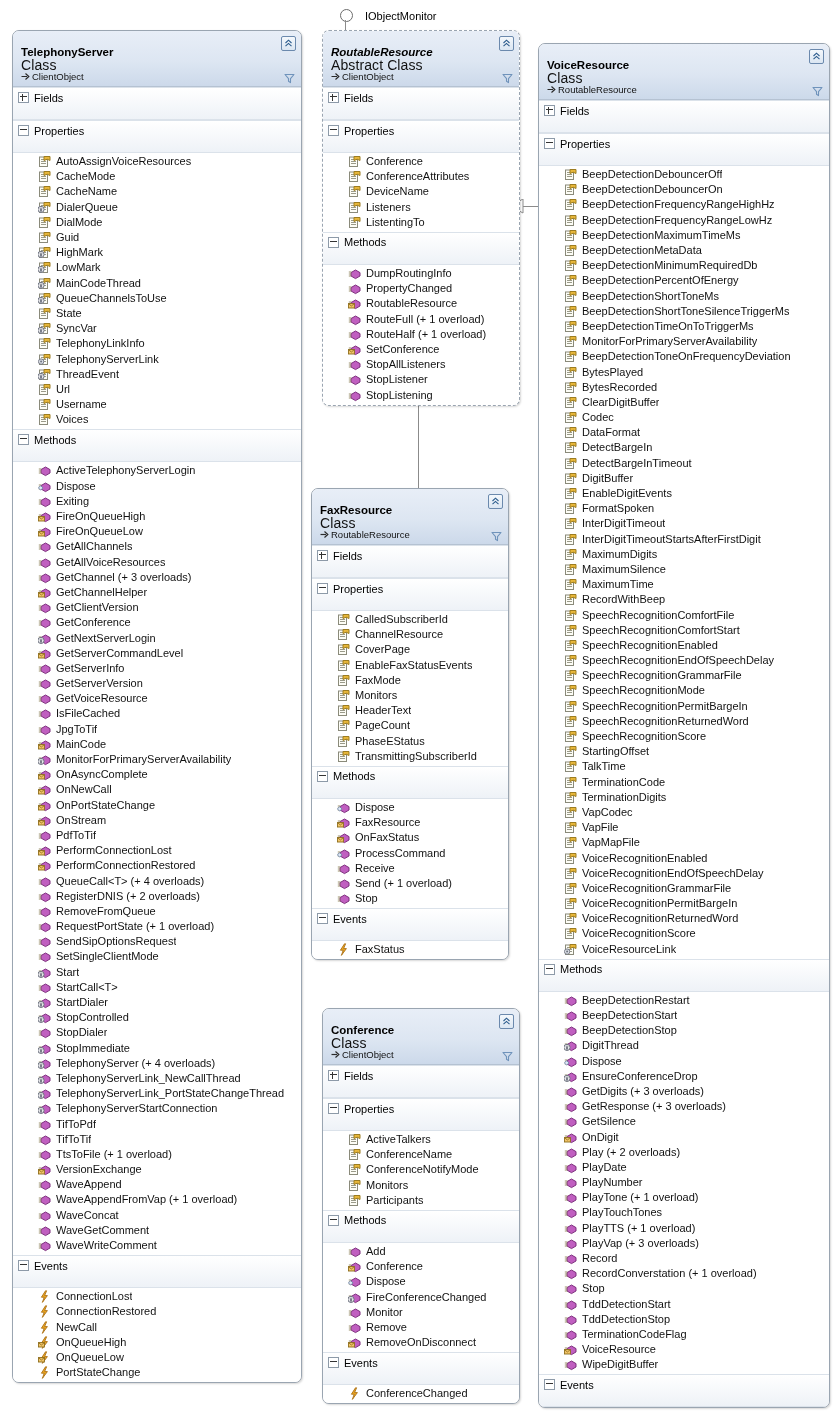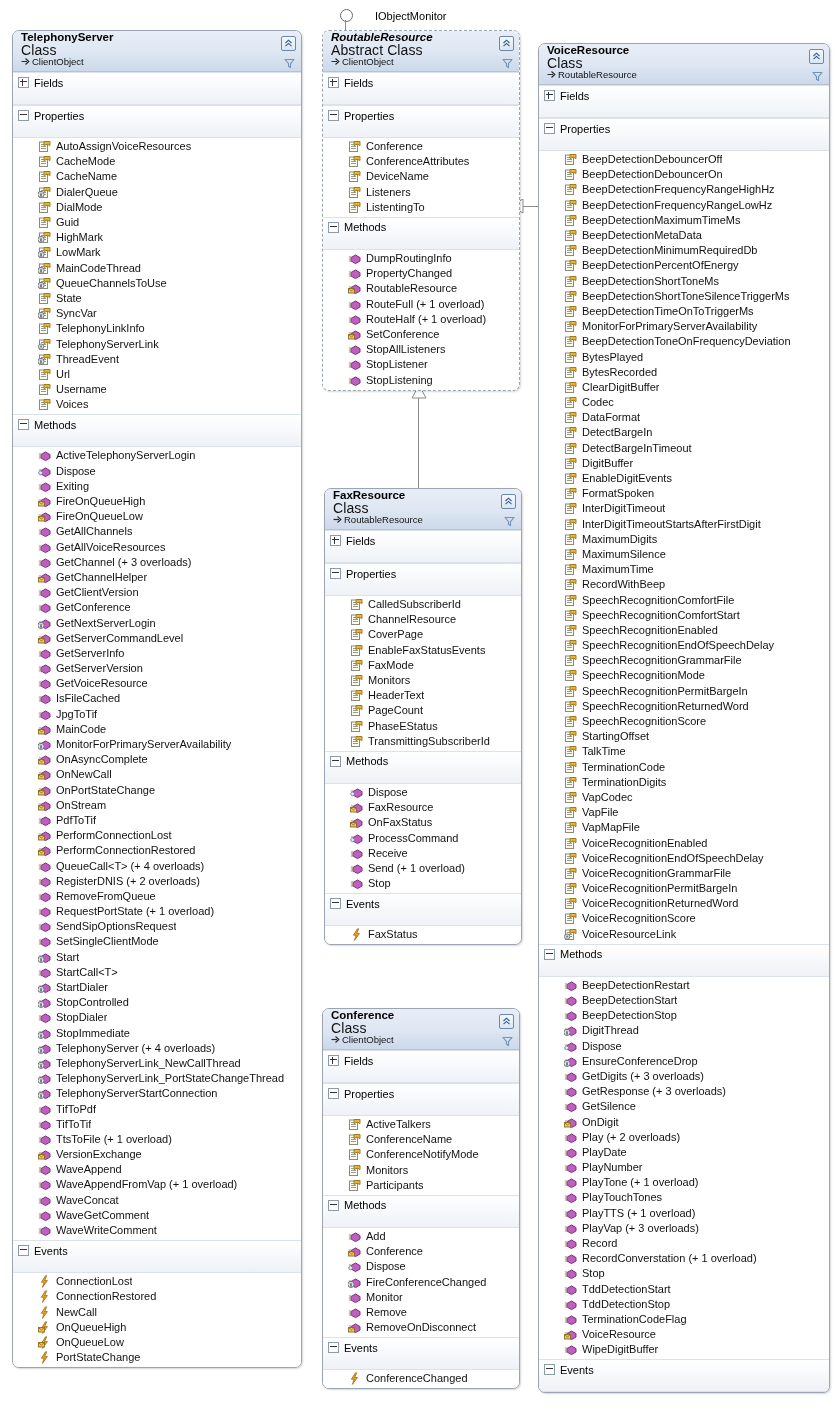--- a/index.html
+++ b/index.html
@@ -9,21 +9,21 @@
     font-size:11px;color:#000;position:relative;overflow:hidden;
   }
   .canvas{position:absolute;inset:0;}
 
   
   .cls{position:absolute;background:#fff;border:1px solid #9aa5b1;border-radius:7px;
        box-shadow:1px 1px 2px rgba(0,0,0,.16);overflow:hidden;}
   .cls.abstract{border:1px dashed #9aa5b1;}
 
   .hdr{position:relative;background:linear-gradient(to bottom,#e8eef7 0%,#dde6f2 55%,#ccd9ea 100%);
-       border-bottom:1px solid #b5c2d2;padding:0 8px 3px 8px;}
+       border-bottom:1px solid #b5c2d2;padding:15px 8px 3px 8px;}
   .hdr .nm{font-weight:bold;font-size:11.5px;color:#000;line-height:13px;}
   .cls.abstract .hdr .nm{font-style:italic;}
   .hdr .kind{font-size:14px;color:#111;line-height:12px;letter-spacing:.1px;}
   .hdr .base{font-size:9.5px;color:#111;line-height:12px;padding-left:11px;position:relative;}
   .hdr .base .arr{position:absolute;left:0;top:1px;}
 
   .chev{position:absolute;right:5px;top:5px;width:13px;height:13px;border:1px solid #6b89ad;
         border-radius:2px;background:linear-gradient(to bottom,#f4f8fc,#dbe6f2);
         display:flex;align-items:center;justify-content:center;}
   .chev svg{display:block;}
@@ -41,21 +41,21 @@
   .mem-list{padding:1px 0 2px 0;background:#fff;}
   .mem{display:flex;align-items:center;gap:5px;height:15.2px;padding-left:25px;font-size:11px;
        color:#111;white-space:nowrap;line-height:15px;}
   .mem .ico{width:13px;height:13px;flex:none;position:relative;}
   .mem .lbl{overflow:hidden;}
 
   
   .ico svg{display:block;position:absolute;left:0;top:0;}
 
   
-  .lolli{position:absolute;display:flex;align-items:center;gap:22px;font-size:11px;color:#000;justify-content:space-between;}
+  .lolli{position:absolute;display:flex;align-items:center;gap:12px;font-size:11px;color:#000;justify-content:space-between;}
   .lolli .ball{width:11px;height:11px;border:1.3px solid #6c6c6c;border-radius:50%;background:#fff;flex:none;}
 
   
   .conn{position:absolute;}
   .vline{position:absolute;width:1px;background:#8b8b8b;}
   .hline{position:absolute;height:1px;background:#8b8b8b;}
 </style>
 </head>
 <body>
 
@@ -2178,21 +2178,21 @@
             </svg>
           </span>
           <span class="lbl">WipeDigitBuffer</span>
         </div>
       </div>
       <div class="comp-hdr">
         <span class="pm"></span>
         <span>Events</span>
       </div>
     </div>
-  <div class="cls" id="box-faxresource" style="left:324px;top:488px;width:196px;">
+  <div class="cls" id="box-faxresource" style="left:311px;top:488px;width:196px;">
       <div class="hdr">
         <div class="nm">FaxResource</div>
         <div class="kind">Class</div>
         <div class="base"><span class="arr"><svg width="9" height="9" viewBox="0 0 9 9">
               <path d="M0.5 4.5 H6" stroke="#2b2b2b" stroke-width="1.2" fill="none"></path>
               <path d="M4.5 1.5 L7.8 4.5 L4.5 7.5" stroke="#2b2b2b" stroke-width="1.2" fill="none"></path>
             </svg></span><span class="bt">RoutableResource</span></div>
         <div class="chev">
           <svg width="9" height="9" viewBox="0 0 9 9">
             <path d="M1.5 4 L4.5 1.2 L7.5 4" stroke="#2d5d8e" stroke-width="1.1" fill="none"></path>

